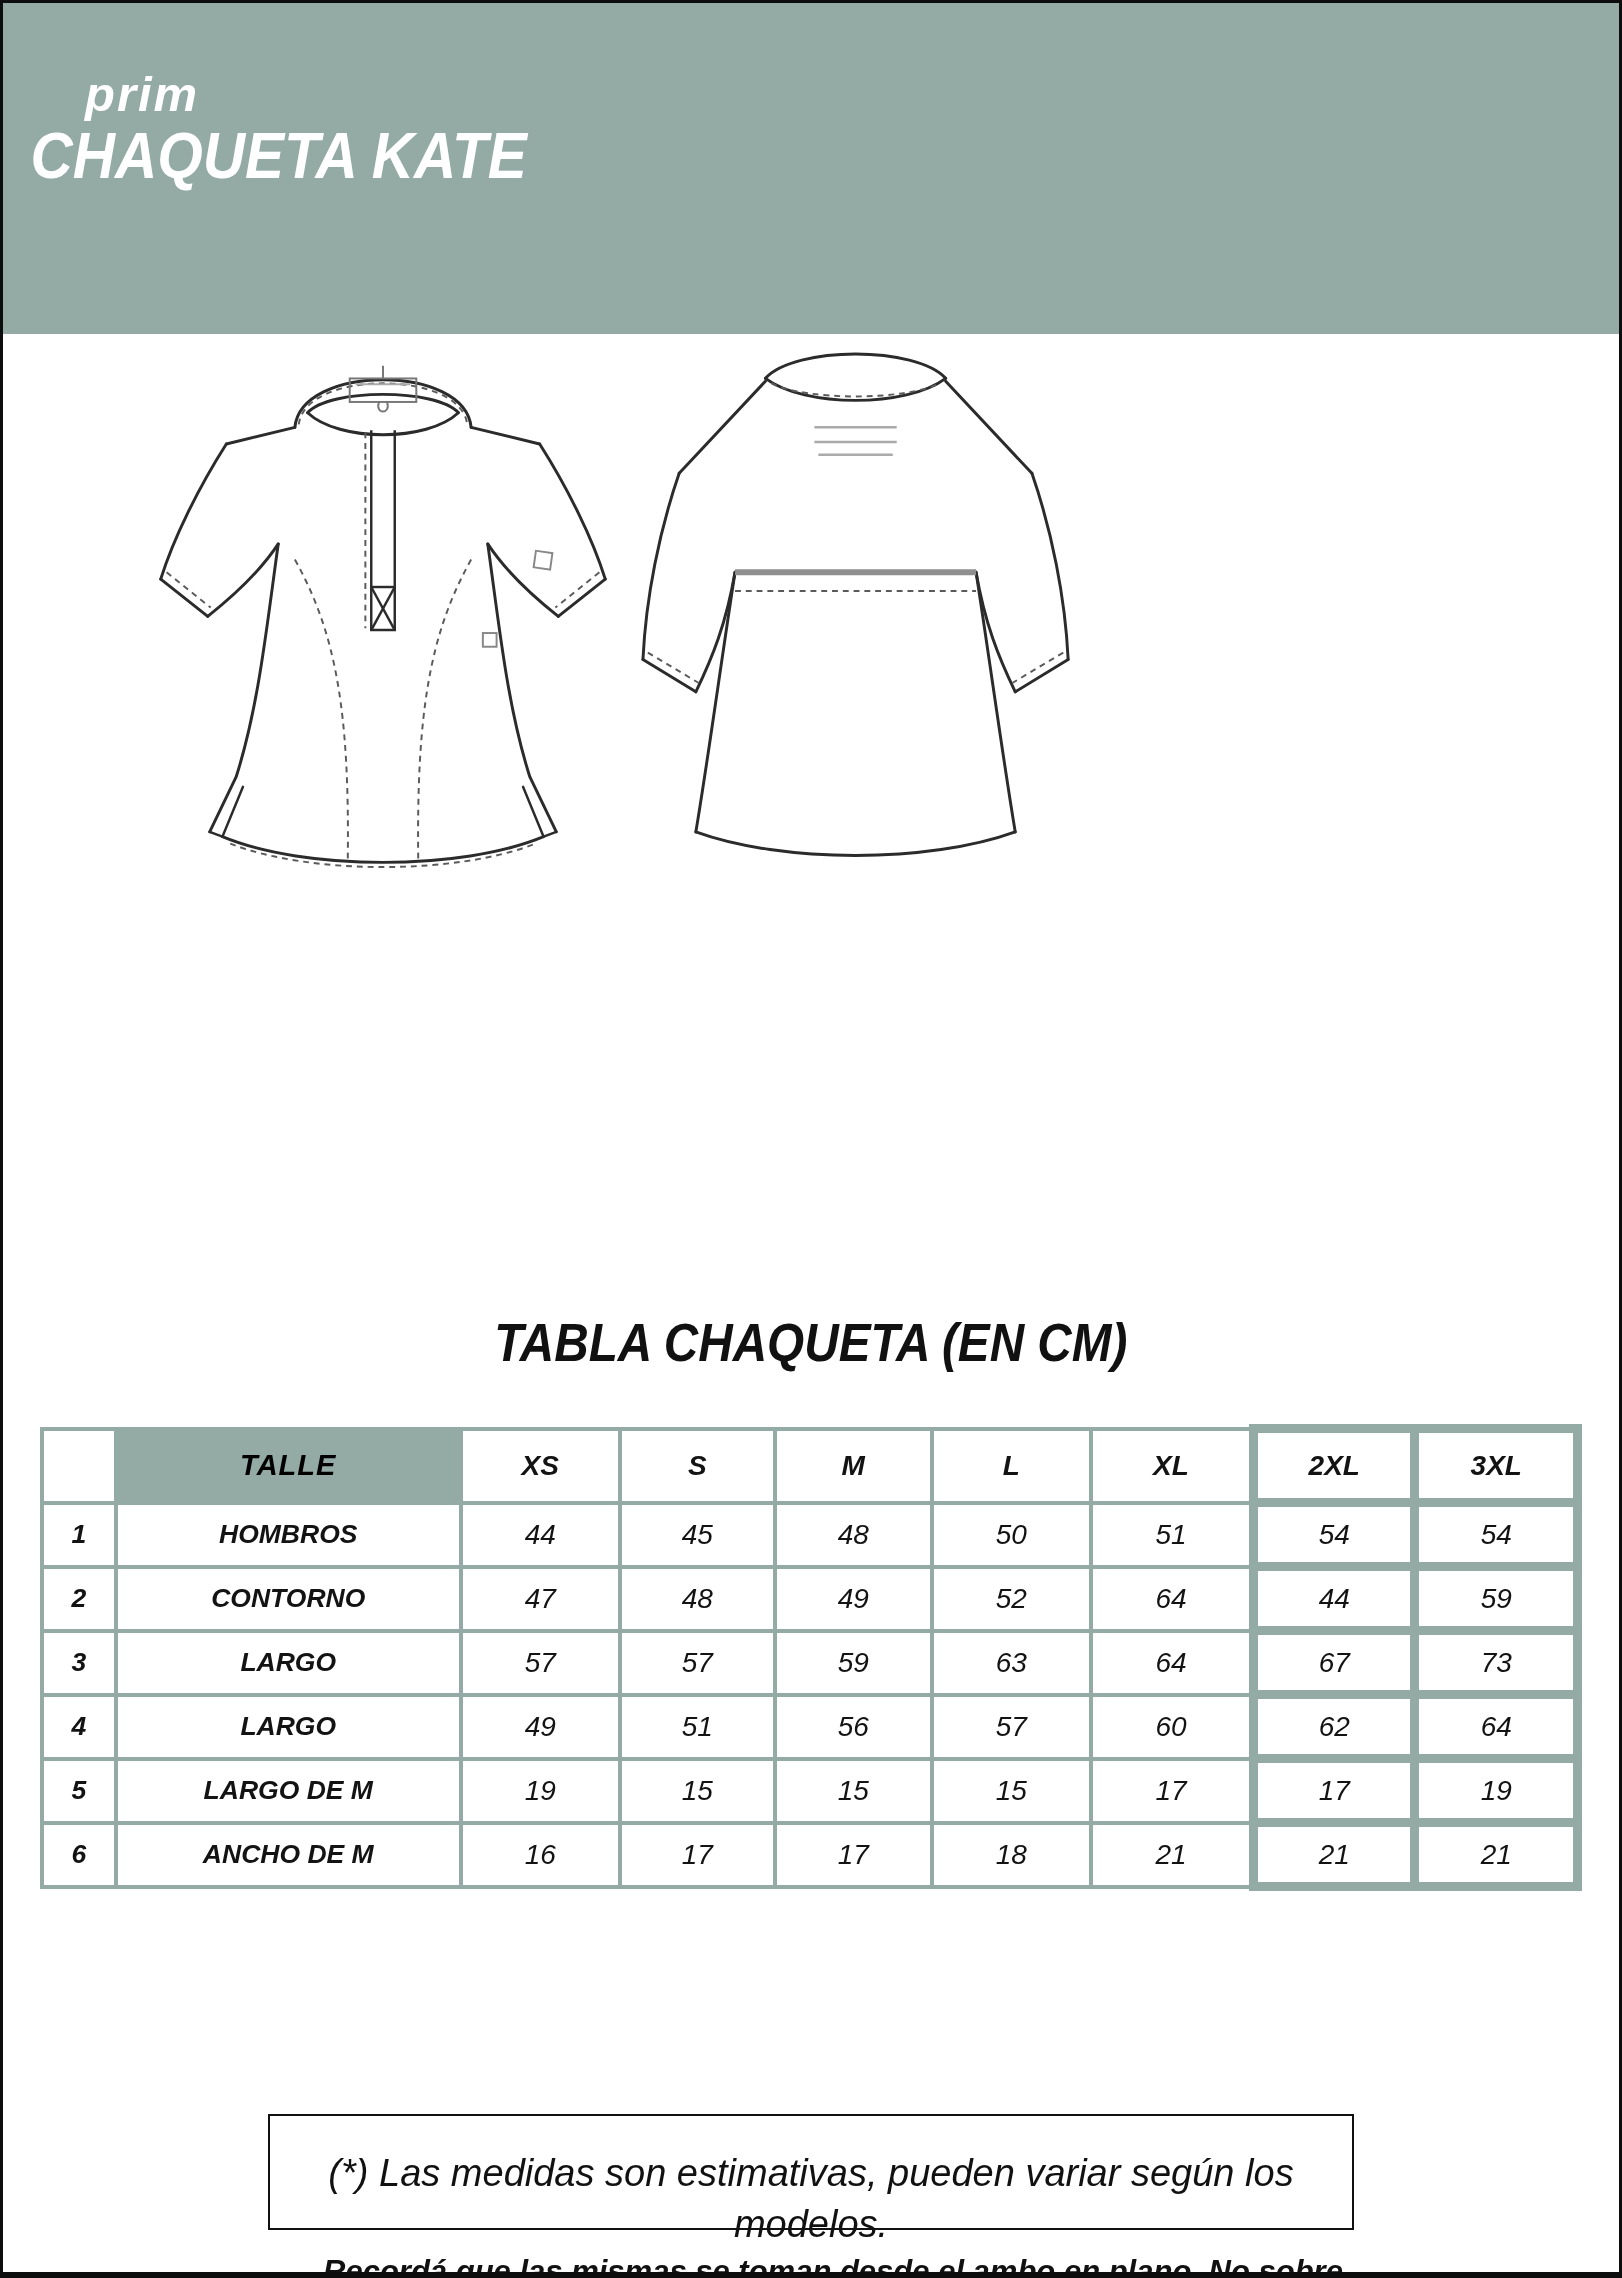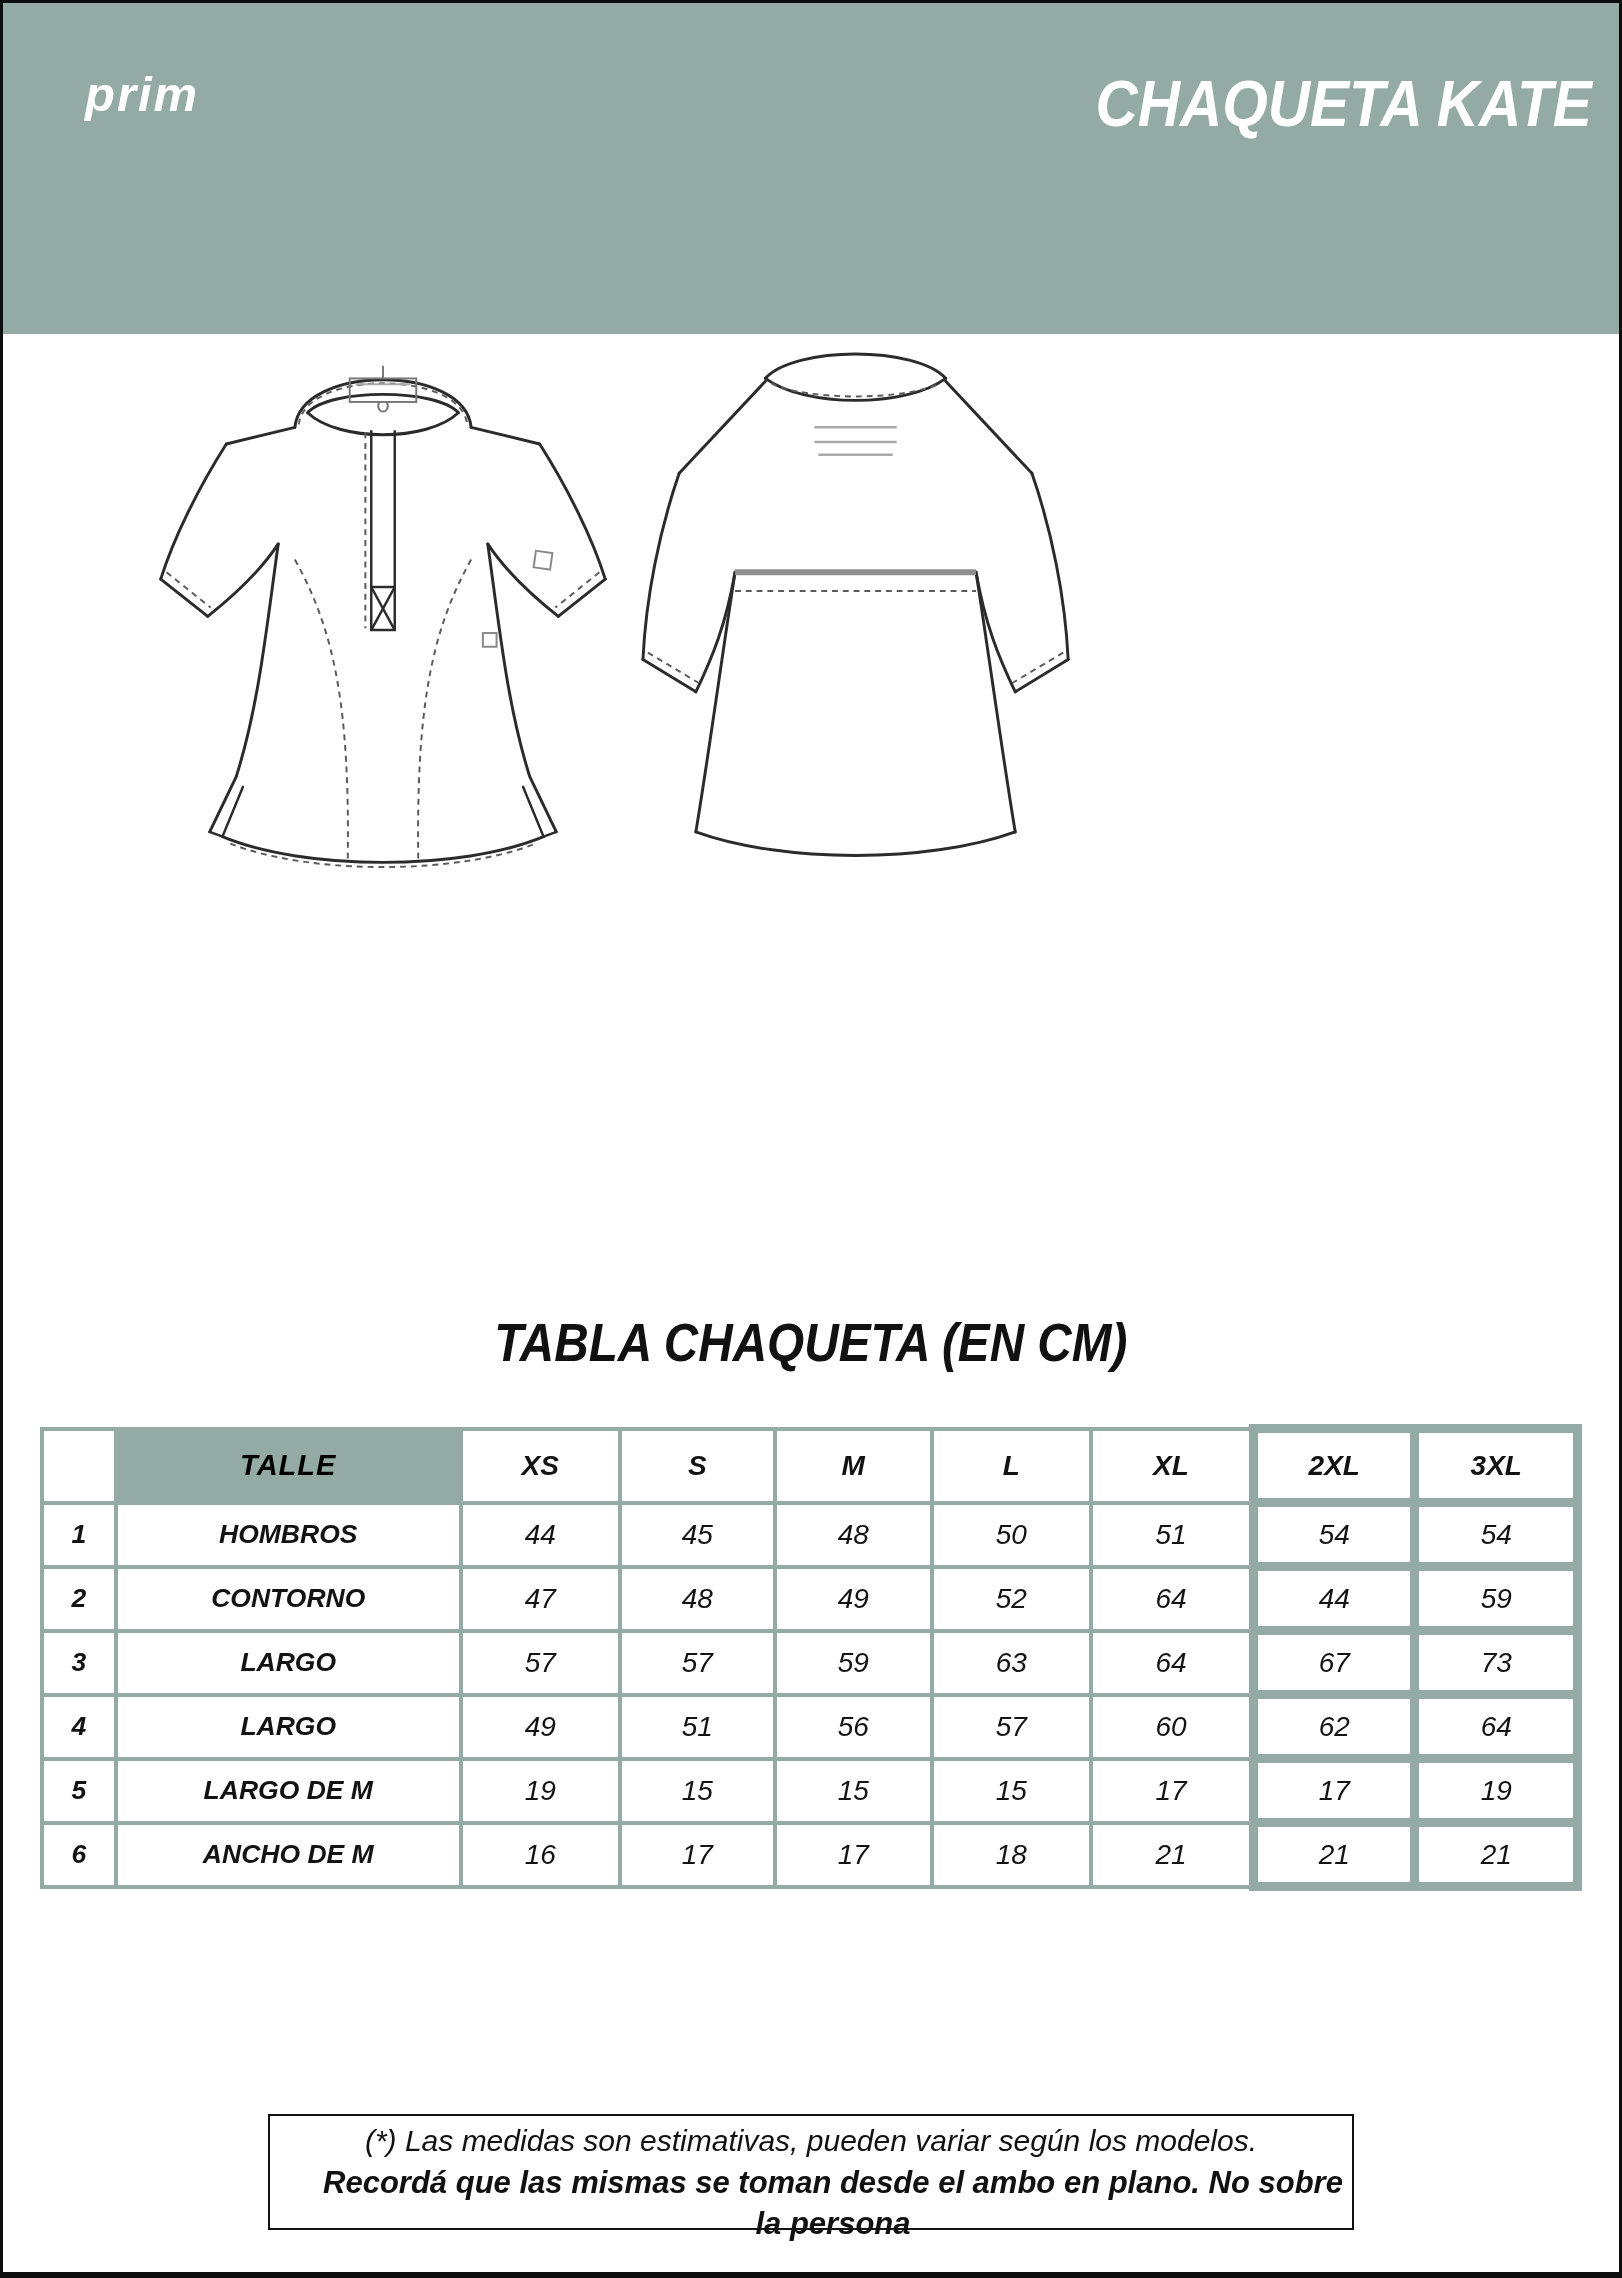--- a/index.html
+++ b/index.html
@@ -28,22 +28,22 @@
     left: 82px;
     top: 67px;
     color: #ffffff;
     font-size: 49px;
     font-weight: 800;
     letter-spacing: 2px;
     line-height: 1;
   }
   .title {
     margin: 0;
-    padding-top: 68px;
-    text-align: right;
+    padding-top: 120px;
+    text-align: left;
     color: #ffffff;
     font-size: 65px;
     font-weight: 700;
     line-height: 1;
   }
   .cond { display: inline-block; transform: scaleX(0.9); transform-origin: center; }
 
   
   .draw-zone { position: relative; width: 100%; height: 554px; }
   .svg-front { position: absolute; left: 145px; top: 0; }
@@ -83,21 +83,21 @@
   
   .note {
     width: 1086px;
     height: 116px;
     margin: 223px auto 0 auto;
     box-sizing: border-box;
     border: 2.9px solid #111111;
     text-align: center;
   }
   .note p { margin: 0; line-height: 1.35; color: #111111; }
-  .note .l1 { padding-top: 5px; font-size: 30px; font-weight: 400; }
+  .note .l1 { padding-top: 32px; font-size: 38px; font-weight: 400; }
   .note .l2 { font-size: 31px; font-weight: 700; padding-left: 44px; }
 </style>
 </head>
 <body>
 
 <div class="page">
 
   <header class="hdr">
     <div class="brand">prim</div>
     <h1 class="title"><span class="cond">CHAQUETA KATE</span></h1>

